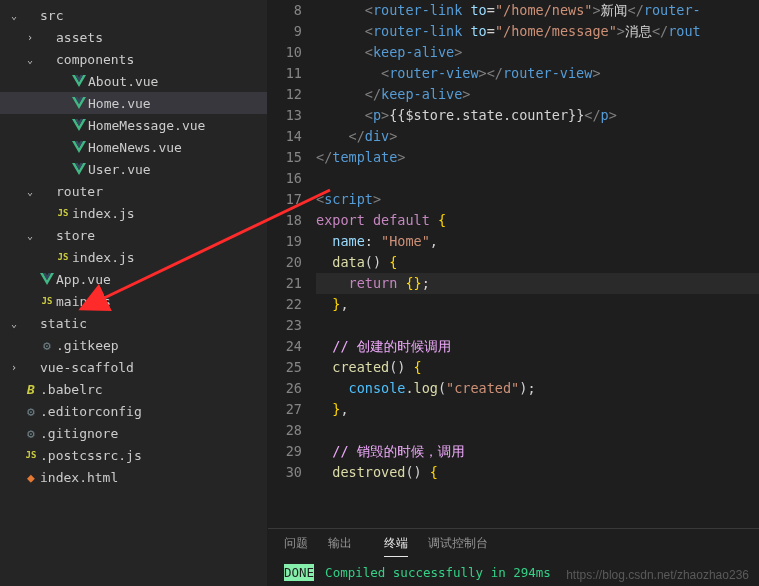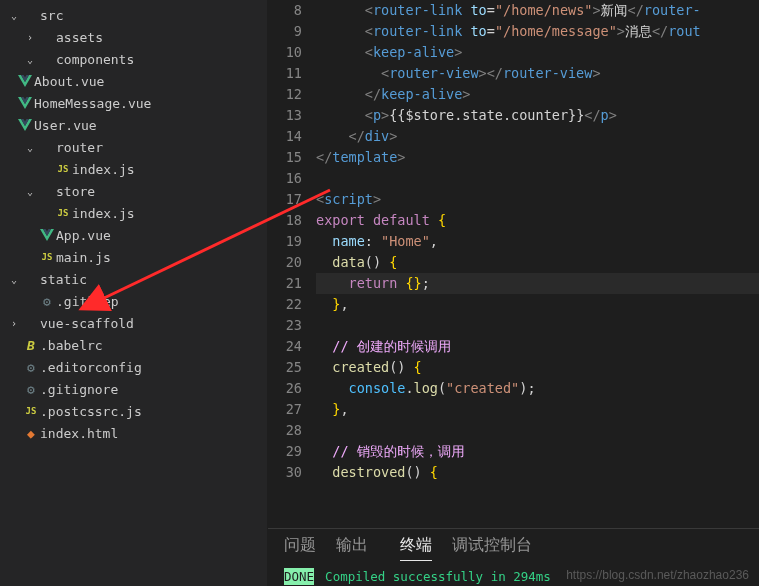--- a/index.html
+++ b/index.html
@@ -45,21 +45,21 @@
     align-items: center;
   }
   .vue-icon { color: #89d185; }
   .js-icon { color: #cbcb41; font-size: 9px; font-weight: bold; }
   .b-icon { color: #cbcb41; font-style: italic; font-weight: bold; }
   .gear-icon { color: #6d8086; }
   .html-icon { color: #e37933; }
   .pad1 { padding-left: 6px; }
   .pad2 { padding-left: 22px; }
   .pad3 { padding-left: 38px; }
-  .pad4 { }
+  .pad4 { padding-left: 54px; }
   .editor {
     flex: 1;
     display: flex;
     flex-direction: column;
     background: #1e1e1e;
     position: relative;
   }
   .code-area {
     flex: 1;
     display: flex;
@@ -98,21 +98,21 @@
   .hl-line { background: #2a2a2a; }
   .terminal-panel {
     height: 58px;
     border-top: 1px solid #393939;
     background: #1e1e1e;
   }
   .term-tabs {
     display: flex;
     gap: 20px;
     padding: 6px 16px;
-    font-size: 16px;
+    font-size: 12px;
     color: #969696;
   }
   .term-tab { cursor: pointer; padding-bottom: 4px; }
   .term-tab.active { color: #e7e7e7; border-bottom: 1px solid #e7e7e7; margin-left: 12px; }
   .term-output {
     padding: 2px 16px;
     font-family: Consolas, monospace;
     font-size: 12.5px;
   }
   .done-badge {
@@ -161,29 +161,49 @@
       <div class="tree-item pad4">
         <span class="chev"></span>
         <span class="icon vue-icon">
           <svg width="14" height="12" viewBox="0 0 14 12">
             <path d="M0,0 L7,12 L14,0 L11,0 L7,7 L3,0 Z" fill="#41b883"></path>
             <path d="M3,0 L7,7 L11,0 L8.5,0 L7,2.5 L5.5,0 Z" fill="#35495e"></path>
           </svg>
         </span>
         <span>About.vue</span>
       </div>
+      <div class="tree-item pad4 active">
+        <span class="chev"></span>
+        <span class="icon vue-icon">
+          <svg width="14" height="12" viewBox="0 0 14 12">
+            <path d="M0,0 L7,12 L14,0 L11,0 L7,7 L3,0 Z" fill="#41b883"></path>
+            <path d="M3,0 L7,7 L11,0 L8.5,0 L7,2.5 L5.5,0 Z" fill="#35495e"></path>
+          </svg>
+        </span>
+        <span>Home.vue</span>
+      </div>
       <div class="tree-item pad4">
         <span class="chev"></span>
         <span class="icon vue-icon">
           <svg width="14" height="12" viewBox="0 0 14 12">
             <path d="M0,0 L7,12 L14,0 L11,0 L7,7 L3,0 Z" fill="#41b883"></path>
             <path d="M3,0 L7,7 L11,0 L8.5,0 L7,2.5 L5.5,0 Z" fill="#35495e"></path>
           </svg>
         </span>
         <span>HomeMessage.vue</span>
+      </div>
+      <div class="tree-item pad4">
+        <span class="chev"></span>
+        <span class="icon vue-icon">
+          <svg width="14" height="12" viewBox="0 0 14 12">
+            <path d="M0,0 L7,12 L14,0 L11,0 L7,7 L3,0 Z" fill="#41b883"></path>
+            <path d="M3,0 L7,7 L11,0 L8.5,0 L7,2.5 L5.5,0 Z" fill="#35495e"></path>
+          </svg>
+        </span>
+        <span>HomeNews.vue</span>
       </div>
       <div class="tree-item pad4">
         <span class="chev"></span>
         <span class="icon vue-icon">
           <svg width="14" height="12" viewBox="0 0 14 12">
             <path d="M0,0 L7,12 L14,0 L11,0 L7,7 L3,0 Z" fill="#41b883"></path>
             <path d="M3,0 L7,7 L11,0 L8.5,0 L7,2.5 L5.5,0 Z" fill="#35495e"></path>
           </svg>
         </span>
         <span>User.vue</span>

